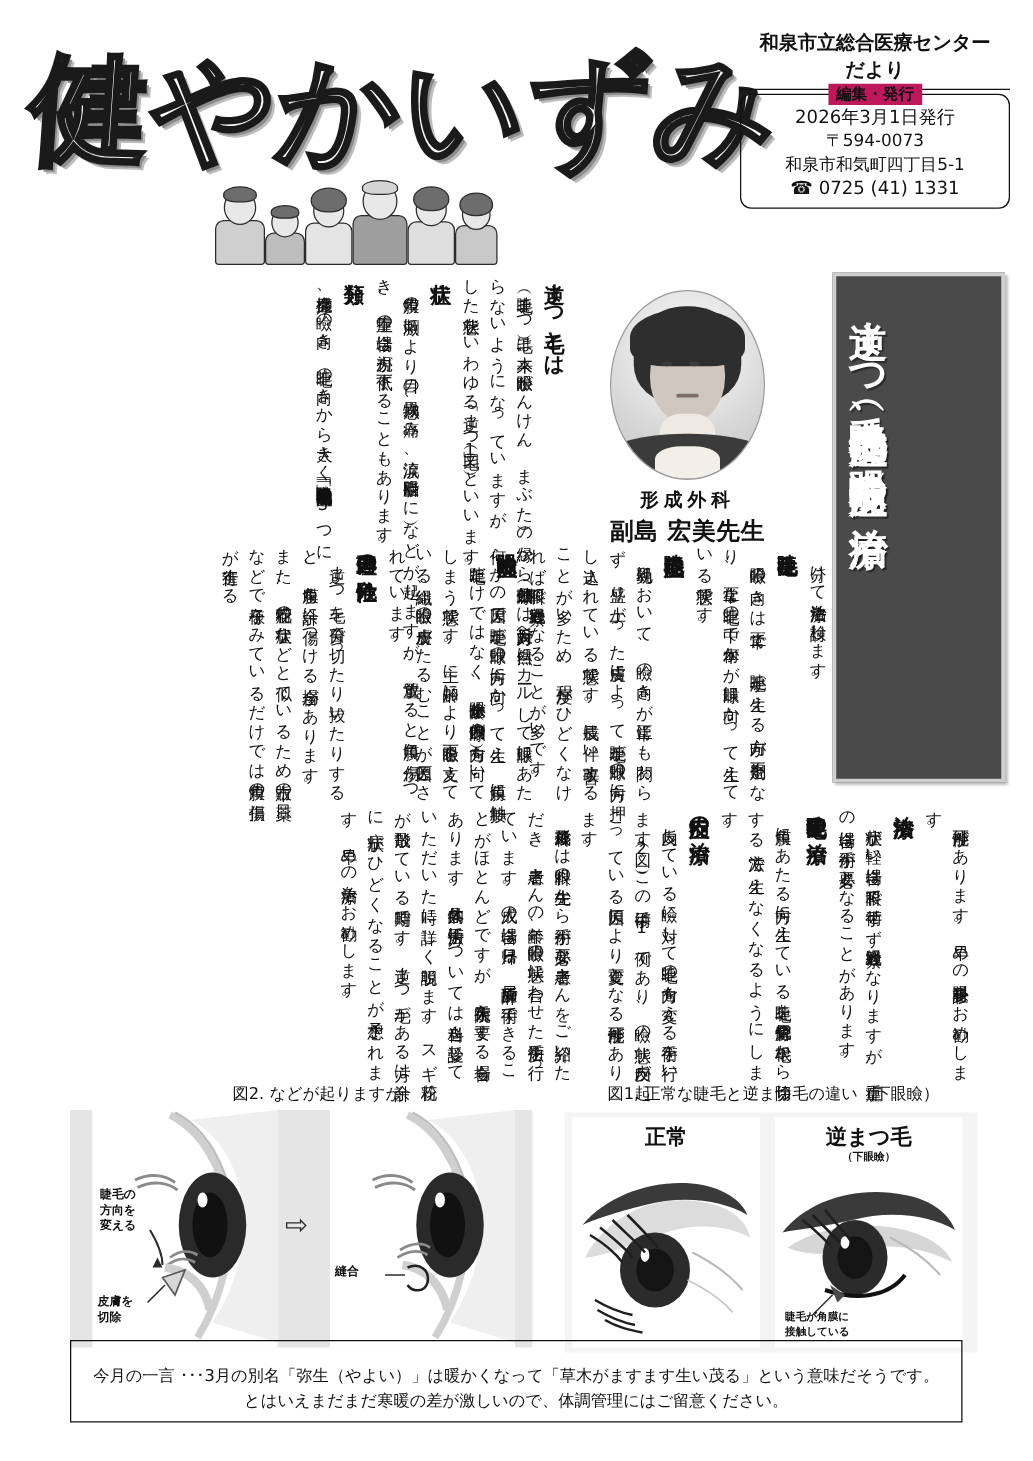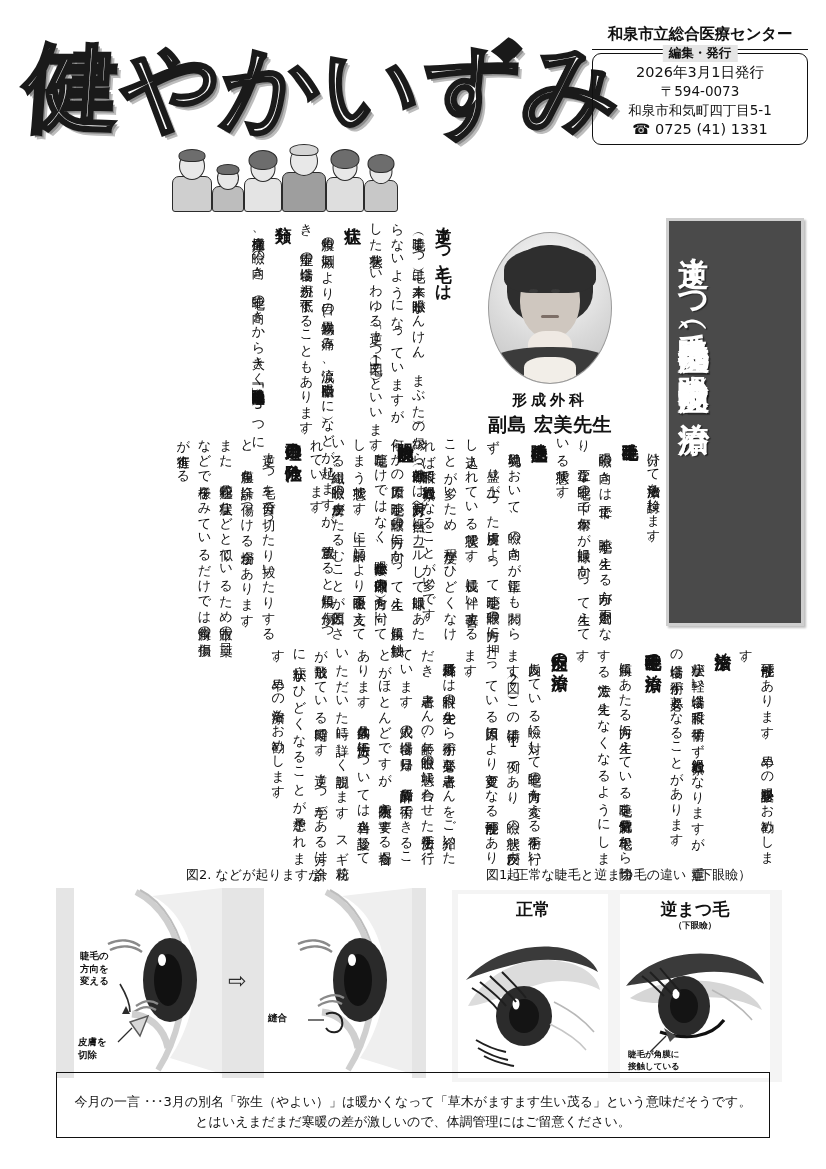--- a/index.html
+++ b/index.html
@@ -88,21 +88,21 @@
   #pubbox {
     position: relative;
     margin-top: 2px;
     border: 1.3px solid #111;
     border-radius: 9px;
     padding: 9px 4px 5px 4px;
   }
   #pubbox-label {
     position: absolute; top: -9px; left: 50%;
     transform: translateX(-50%);
-    background: #e5e5e5; padding: 0 6px;
+    background: #be185d; padding: 0 6px;
     font-size: 12.5px; font-weight: bold;
     white-space: nowrap;
   }
   .pub-line {
     font-size: 13.5px; line-height: 19px;
     white-space: nowrap;
   }
   .pub-line.big { font-size: 14.5px; }
 
   
@@ -354,20 +354,21 @@
       <div class="person" style="left:196px; width:38px; height:58px;">
         <div class="p-body" style="width:34px; height:32px; bottom:0; background:#c8c8c8;"></div>
         <div class="p-head" style="width:23px; height:25px; bottom:28px;"></div>
         <div class="p-hair" style="width:27px; height:19px; bottom:39px; border-radius:50% 50% 45% 45%;"></div>
       </div>
     </div>
   </div>
 
   <div id="header-info">
     <div id="org-name">和泉市立総合医療センター</div>
+    <div id="org-sub">だより</div>
     <hr id="hr-thick">
     <div id="pubbox">
       <div id="pubbox-label">編集・発行</div>
       <div class="pub-line big">2026年3月1日発行</div>
       <div class="pub-line">〒594-0073</div>
       <div class="pub-line">和泉市和気町四丁目5-1</div>
       <div class="pub-line big">☎ 0725 (41) 1331</div>
     </div>
   </div>
 </div>

